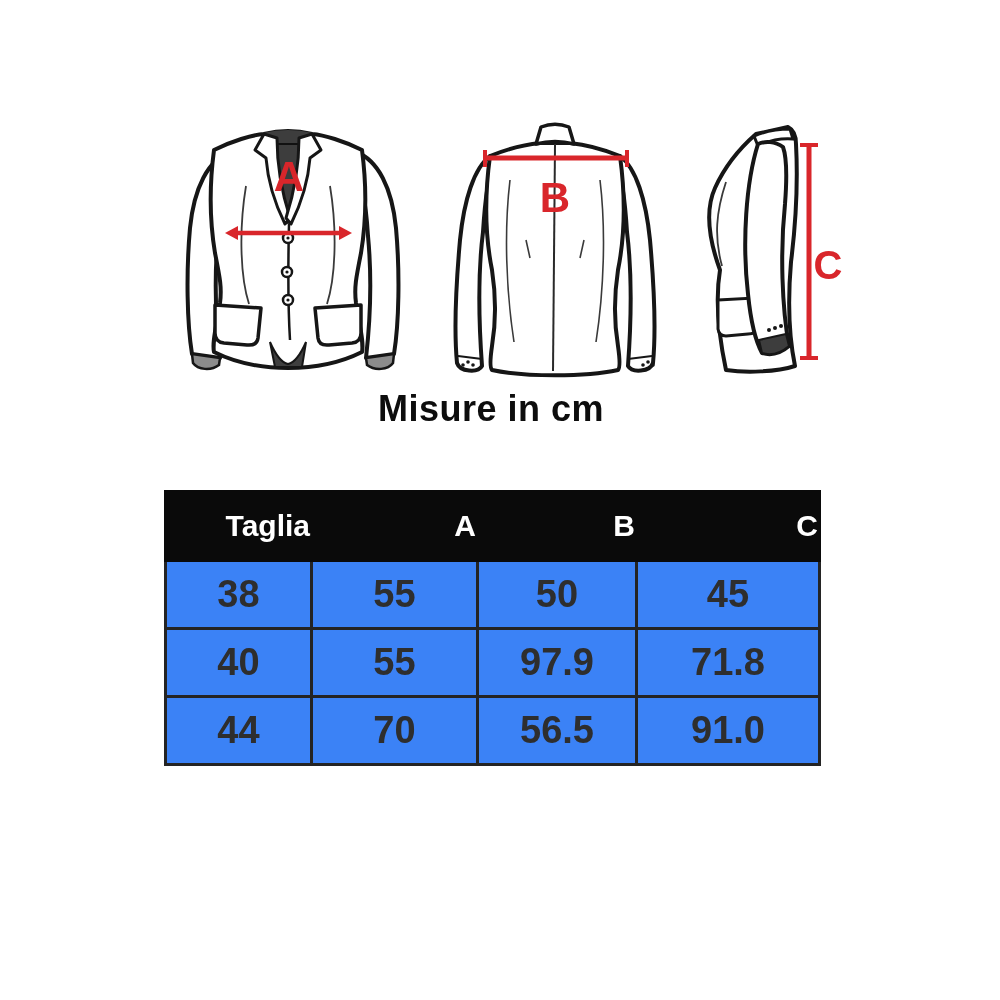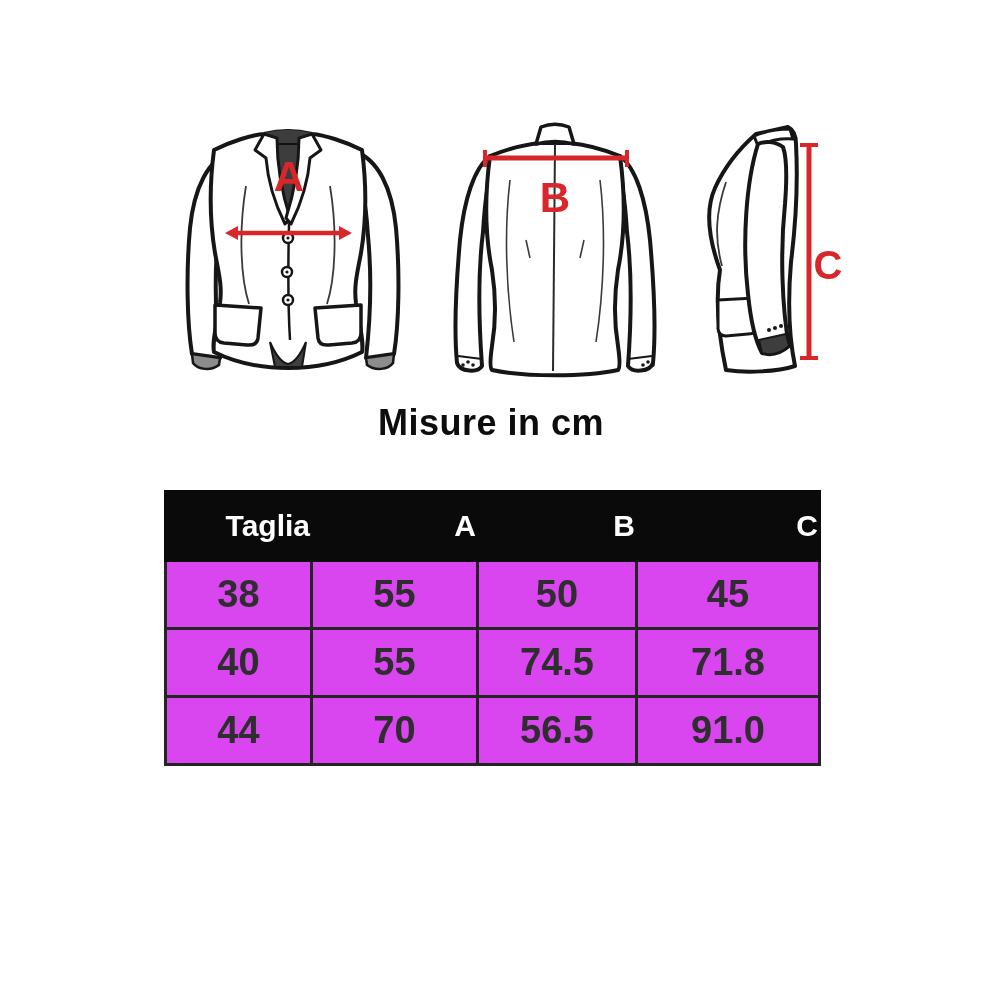--- a/index.html
+++ b/index.html
@@ -6,32 +6,32 @@
   body{
     width:1000px;height:1000px;background:#ffffff;position:relative;overflow:hidden;
     font-family:"Liberation Sans", sans-serif;
   }
   .jacket-svg{position:absolute;overflow:visible;}
   .red-label{
     font-family:"Liberation Sans", sans-serif;
     font-weight:800;font-size:42px;fill:#d9262b;text-anchor:middle;
   }
   .page-title{
-    position:absolute;left:0;top:402px;width:982px;height:48px;
+    position:absolute;left:0;top:388px;width:982px;height:48px;
     text-align:center;font-size:36px;font-weight:800;color:#0d0d0d;
     letter-spacing:0.5px;
   }
   .size-table-wrap{position:absolute;left:164px;top:490px;}
   table.size-table{border-collapse:collapse;table-layout:fixed;}
   table.size-table th{
     background:#0a0a0a;color:#ffffff;height:66px;font-size:30px;font-weight:700;
     text-align:right;vertical-align:middle;border:3px solid #0a0a0a;padding:0;
   }
   table.size-table td{
-    height:65px;border:3px solid #242424;background:#d946ef;
+    height:65px;border:3px solid #242424;background:#3b82f6;
     font-size:38px;font-weight:700;color:#2e2e2e;text-align:center;vertical-align:middle;padding:0;
   }
 </style>
 </head>
 <body>
 
 <svg class="jacket-svg" style="left:184px;top:128px;width:218px;height:244px" viewBox="0 0 218 244">
 
   <g fill="#ffffff" stroke="#161616" stroke-width="4" stroke-linejoin="round" stroke-linecap="round">
     <path d="M 46,24 C 24,32 10,60 6,100 C 2,145 3,195 8,226 L 36,230 C 32,195 30,150 34,108 C 36,75 40,48 50,34 Z"></path>
@@ -161,21 +161,21 @@
     <tbody>
       <tr>
         <td>38</td>
         <td>55</td>
         <td>50</td>
         <td>45</td>
       </tr>
       <tr>
         <td>40</td>
         <td>55</td>
-        <td>74.5</td>
+        <td>97.9</td>
         <td>71.8</td>
       </tr>
       <tr>
         <td>44</td>
         <td>70</td>
         <td>56.5</td>
         <td>91.0</td>
       </tr>
     </tbody>
   </table>

